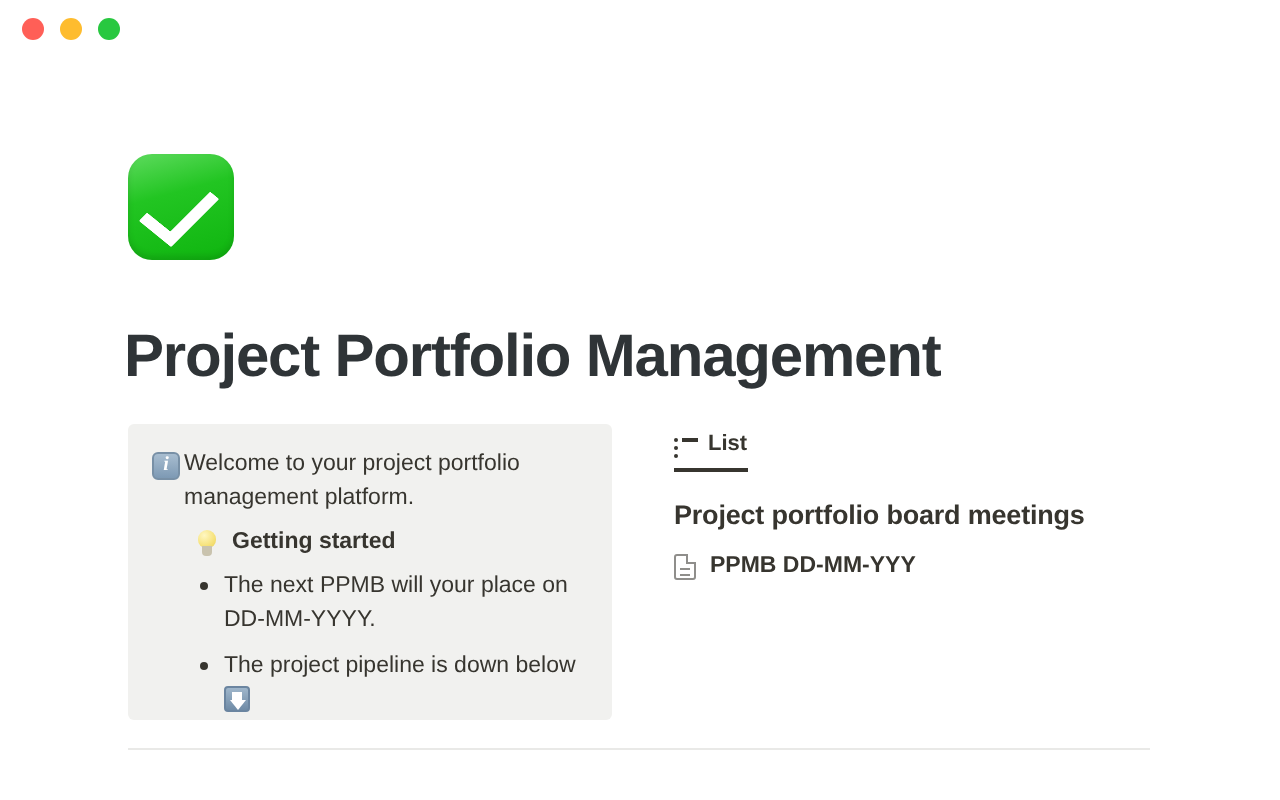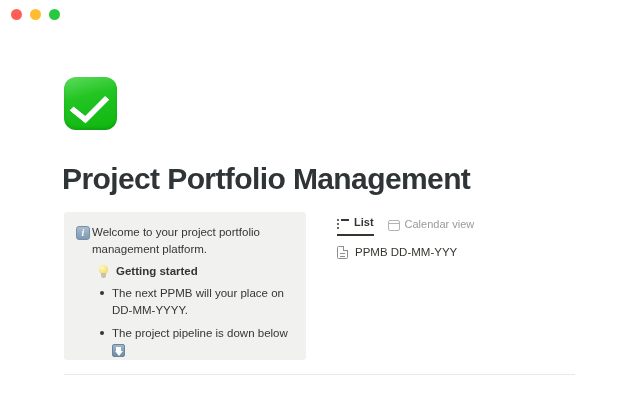--- a/index.html
+++ b/index.html
@@ -347,20 +347,21 @@
     top: 6px;
     width: 5px;
     height: 1px;
     background: #8f8e8b;
     box-shadow: 0 3px 0 0 #8f8e8b;
   }
   .list-item-label {
     font-size: 11.5px;
     color: #37352f;
     line-height: 15px;
+    font-weight: bold;
   }
 
   
   .divider {
     position: absolute;
     left: 64px;
     top: 346px;
     width: 511px;
     height: 1px;
     background: #e9e9e7;
@@ -421,27 +422,24 @@
             <b></b>
               <b></b>
               <b></b>
             <i></i>
               <i></i>
               <i></i>
           </span>
           <span class="tab-label">List</span>
         </div>
 
-        <div class="tab tab-inactive">
-          <span class="icon-calendar"></span>
-          <span class="tab-label">Calendar view</span>
-        </div>
 
       </div>
 
+      <div class="panel-heading">Project portfolio board meetings</div>
 
       <div class="list-item">
         <span class="icon-doc"></span>
         <span class="list-item-label">PPMB DD-MM-YYY</span>
       </div>
 
     </div>
 
     <div class="divider"></div>
 

